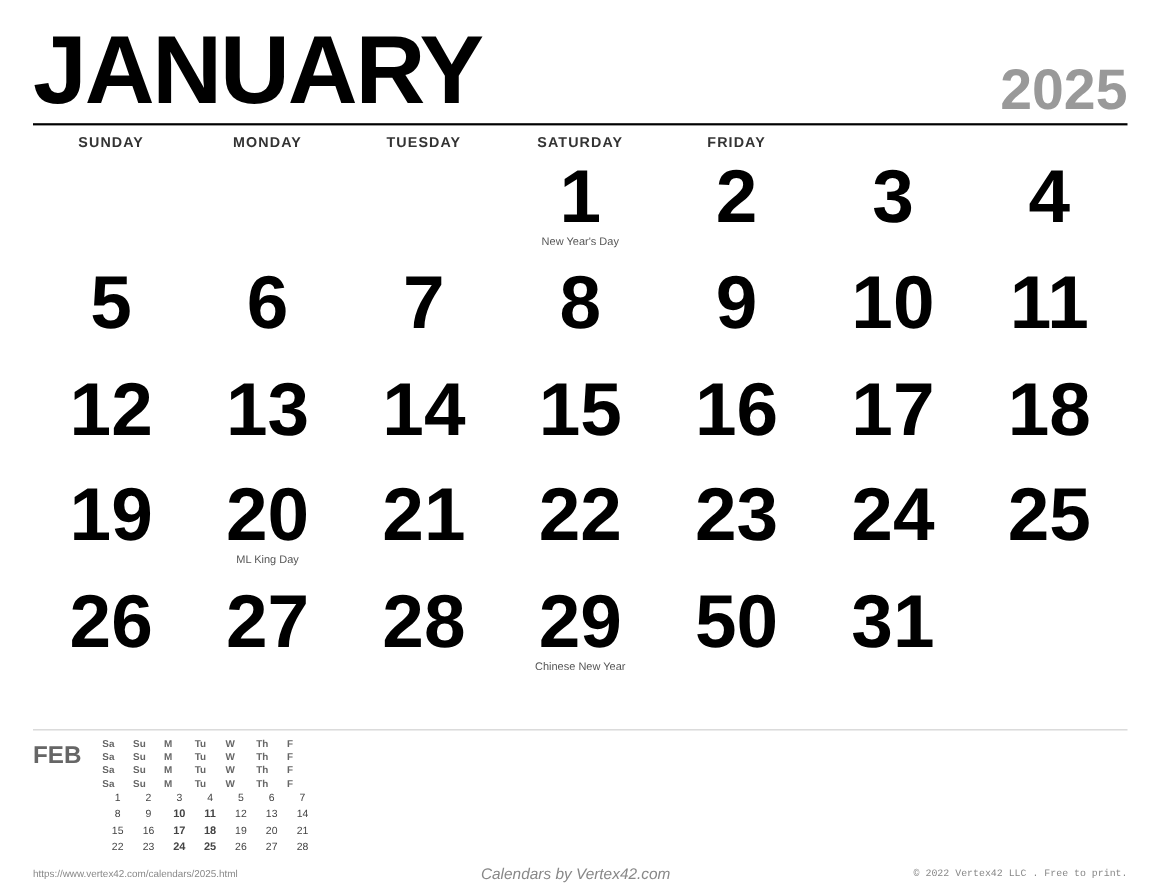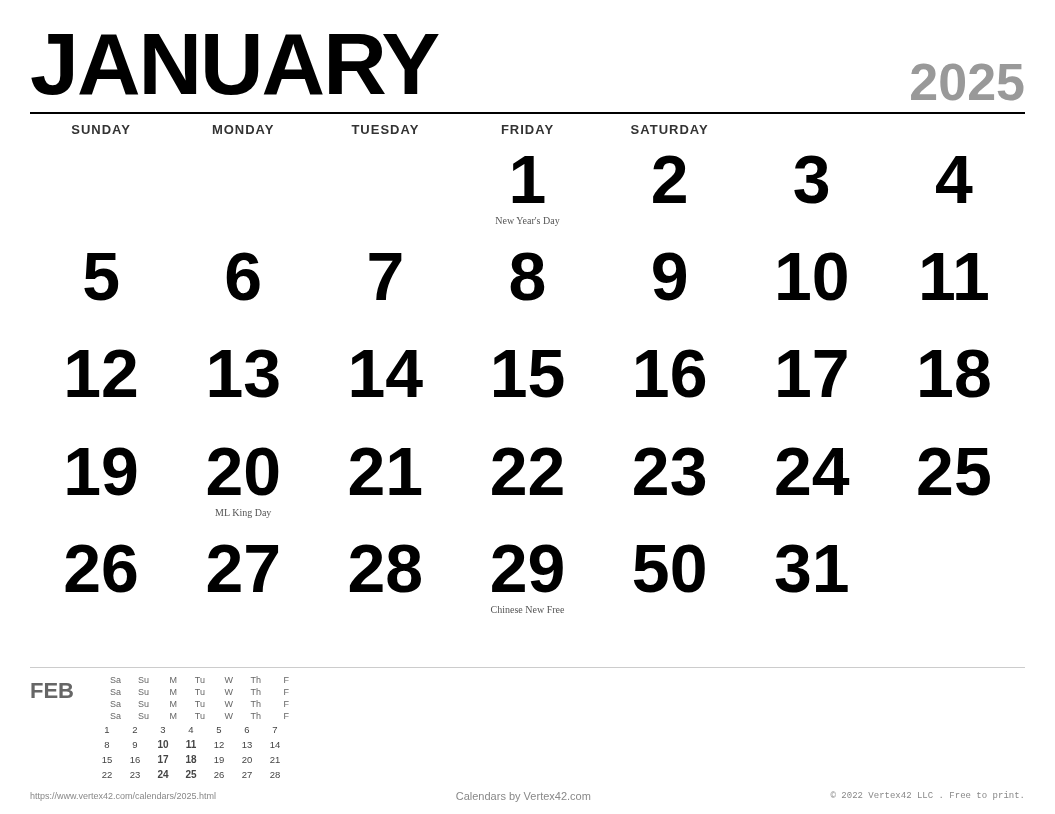--- a/index.html
+++ b/index.html
@@ -93,21 +93,21 @@
       color: #000;
       line-height: 1;
       font-family: 'Arial Black', 'Arial Narrow', Arial, sans-serif;
     }
 
     .holiday-label {
       font-size: 10px;
       color: #555;
       text-align: center;
       margin-top: 2px;
-      font-family: Liberation Serif, serif;
+      font-family: Liberation Sans, sans-serif;
       font-weight: normal;
     }
 
     .mini-cal-section {
       border-top: 1px solid #ccc;
       padding-top: 6px;
       padding-bottom: 4px;
       display: flex;
       align-items: flex-start;
       gap: 8px;
@@ -125,23 +125,23 @@
 
     .mini-grid {
       display: grid;
       grid-template-columns: repeat(7, 28px);
       gap: 0;
       flex: 1;
     }
 
     .mini-day-name {
       font-size: 9px;
-      font-weight: 400;
+      font-weight: 700;
       color: #666;
-      text-align: right;
+      text-align: left;
       padding: 1px 0;
       font-family: Arial, sans-serif;
     }
 
     .mini-day {
       font-size: 9.5px;
       color: #444;
       text-align: center;
       padding: 2px 0;
       font-family: Arial, sans-serif;
@@ -161,23 +161,24 @@
     }
 
     .footer-url {
       font-size: 9px;
       color: #888;
       font-family: Arial, sans-serif;
       text-align: center;
     }
 
     .footer-center {
-      font-size: 11px;
+      font-size: 14px;
       color: #888;
       font-family: Arial, sans-serif;
+      font-style: italic;
     }
 
     .footer-copy {
       font-size: 9px;
       color: #888;
       font-family: Liberation Mono, monospace;
     }
   </style>
 </head>
 <body>
@@ -188,22 +189,22 @@
     <div class="month-title">JANUARY</div>
     <div class="year-title">2025</div>
   </div>
 
   <div class="divider"></div>
 
   <div class="days-header">
   <div class="day-name">SUNDAY</div>
       <div class="day-name">MONDAY</div>
       <div class="day-name">TUESDAY</div>
+      <div class="day-name">SATURDAY</div>
       <div class="day-name">FRIDAY</div>
-      <div class="day-name">SATURDAY</div>
     </div>
 
   <div class="calendar-grid" id="calendar-grid">
   <div class="cal-cell empty"></div>
       <div class="cal-cell empty"></div>
       <div class="cal-cell empty"></div>
       <div class="cal-cell">
         <div class="day-number">1</div>
         <div class="holiday-label">New Year's Day</div>
       </div>
@@ -284,21 +285,21 @@
         <div class="day-number">26</div>
       </div>
       <div class="cal-cell">
         <div class="day-number">27</div>
       </div>
       <div class="cal-cell">
         <div class="day-number">28</div>
       </div>
       <div class="cal-cell">
         <div class="day-number">29</div>
-        <div class="holiday-label">Chinese New Free</div>
+        <div class="holiday-label">Chinese New Year</div>
       </div>
       <div class="cal-cell">
         <div class="day-number">50</div>
       </div>
       <div class="cal-cell">
         <div class="day-number">31</div>
       </div>
       <div class="cal-cell empty"></div>
     </div>
 

